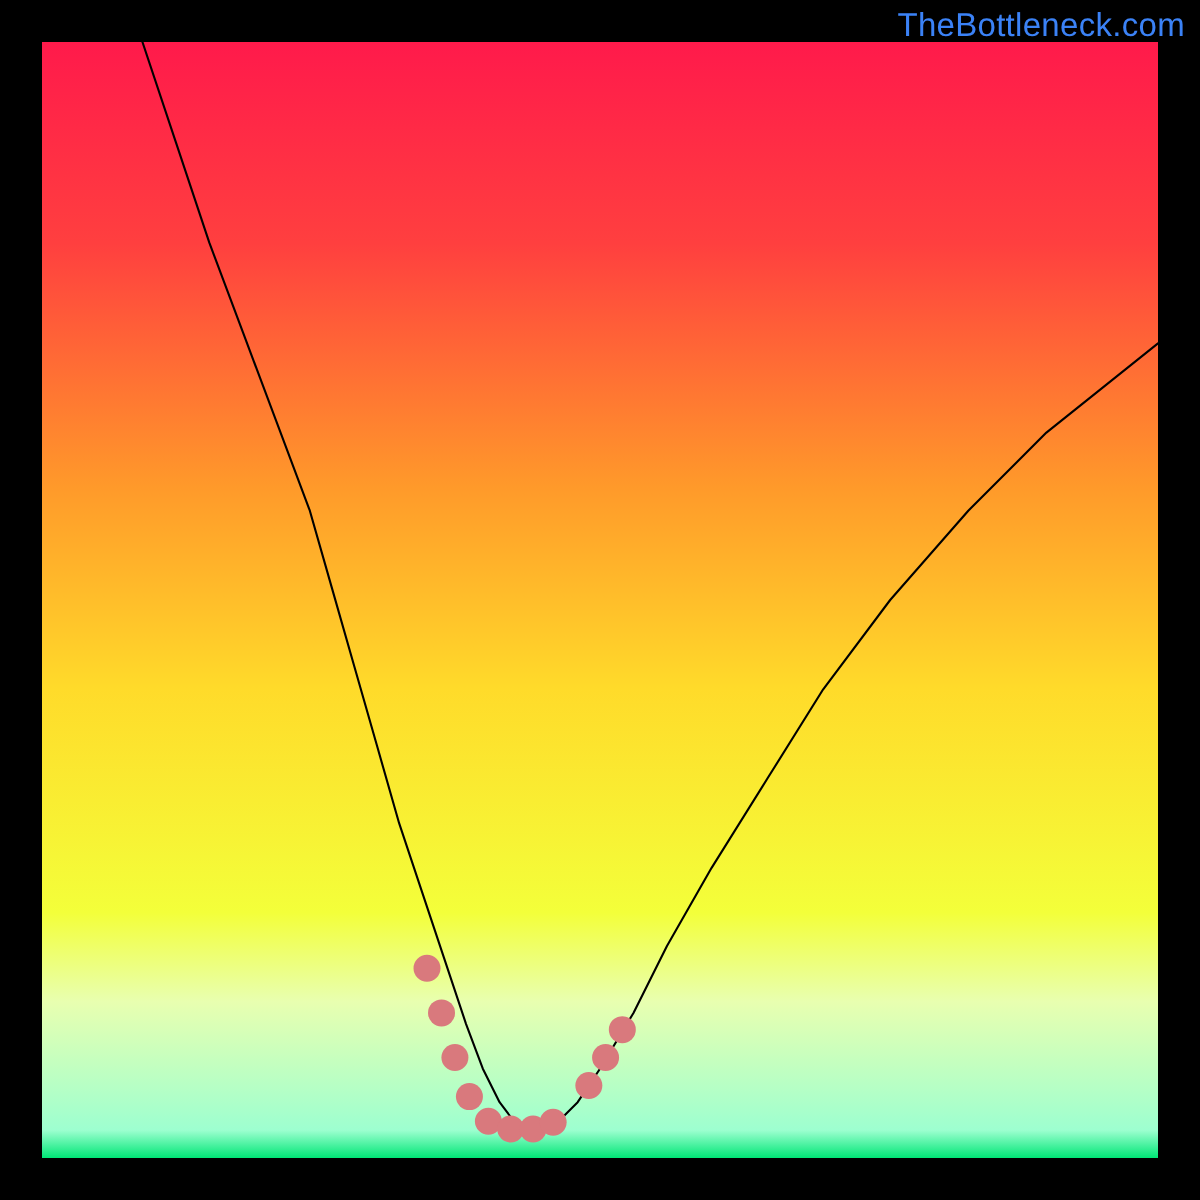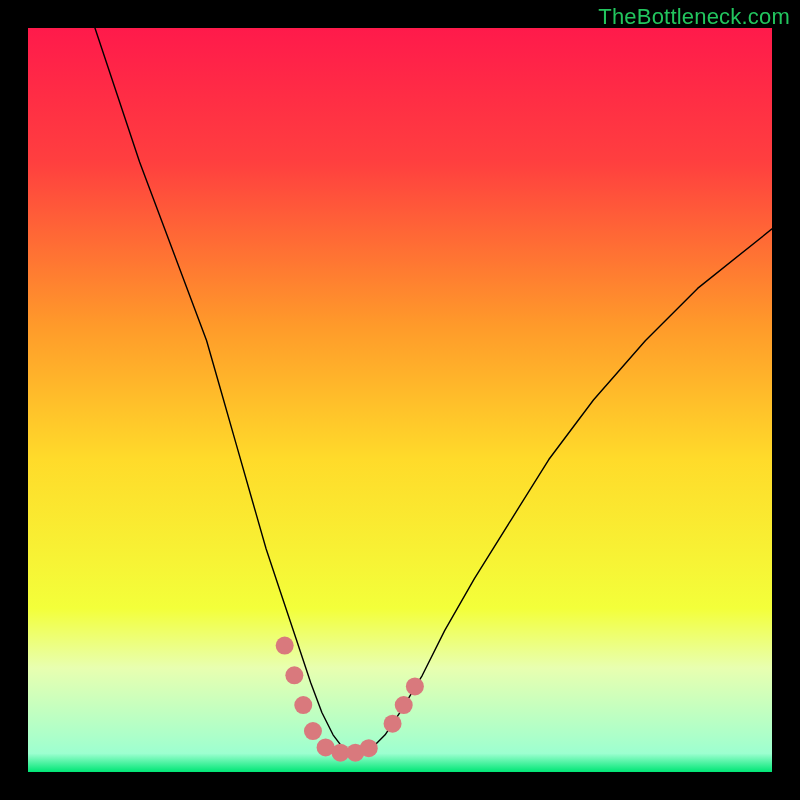--- a/index.html
+++ b/index.html
@@ -23,21 +23,21 @@
     position: absolute;
     left: 0;
     top: 0;
     width: 744px;
     height: 744px;
   }
   .watermark {
     position: absolute;
     top: 4px;
     right: 10px;
-    color: #22c55e;
+    color: #3b82f6;
     font-size: 22px;
     font-weight: 500;
     letter-spacing: 0.2px;
   }
   svg {
     display: block;
   }
 </style>
 </head>
 <body>

